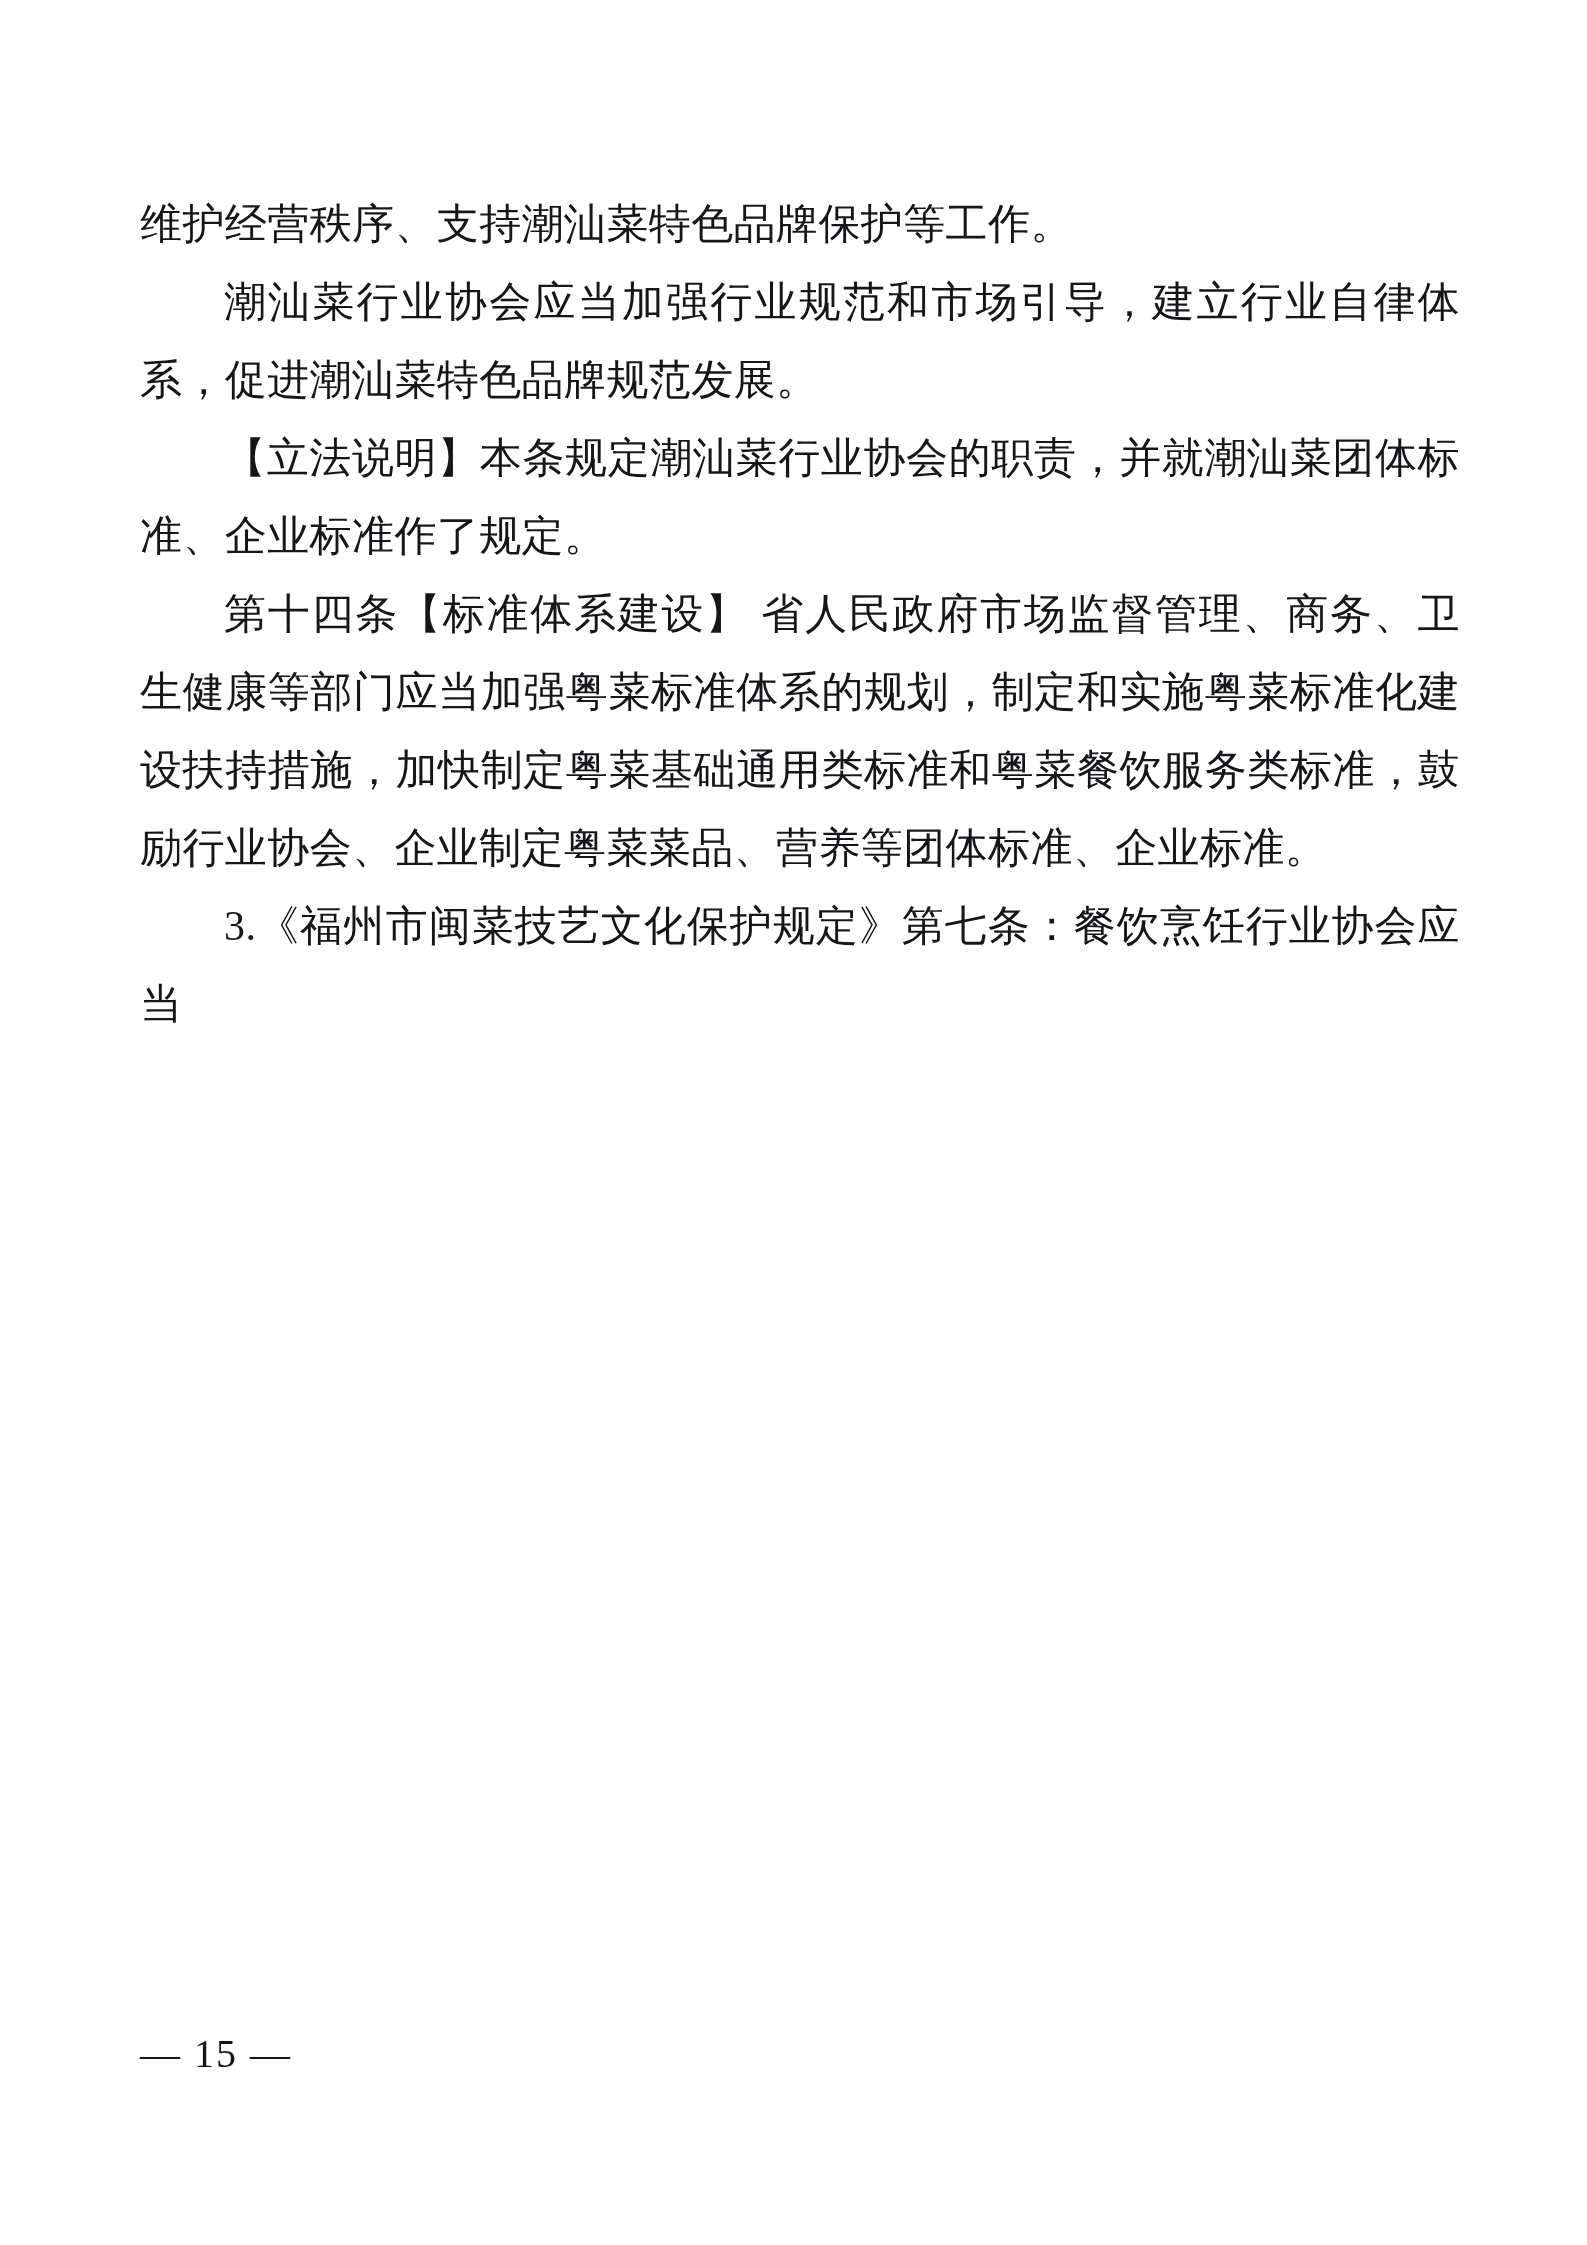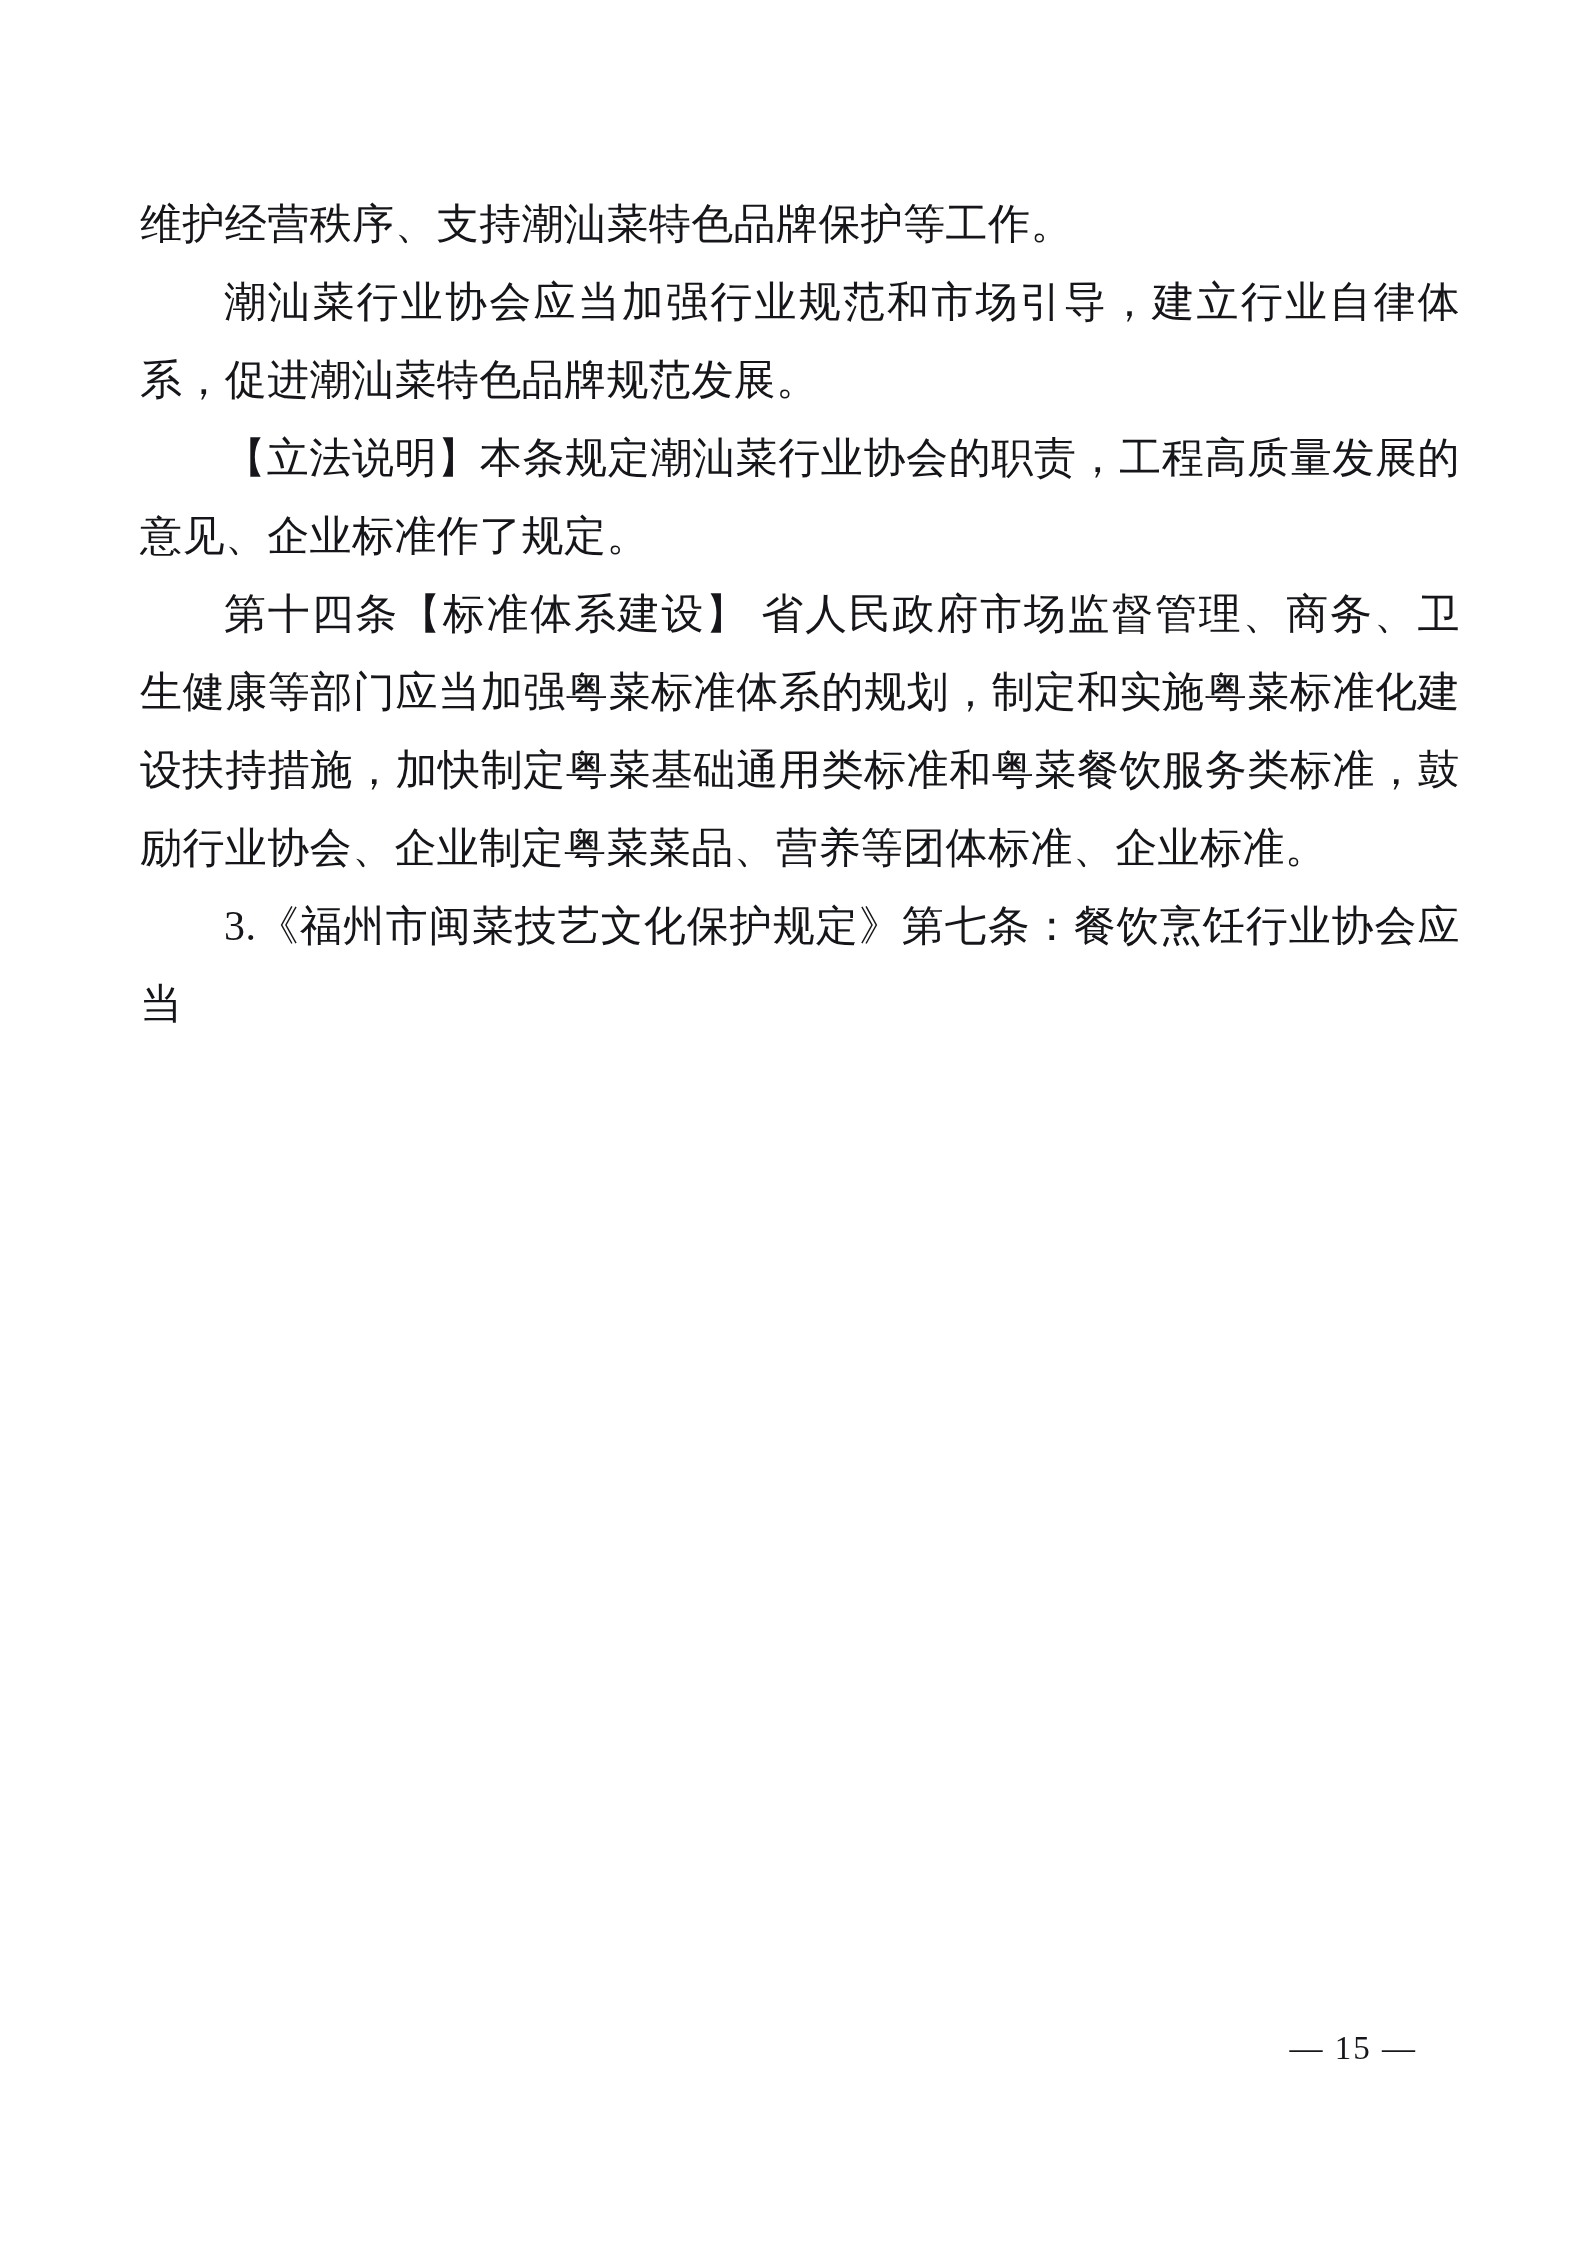--- a/index.html
+++ b/index.html
@@ -34,38 +34,37 @@
     text-indent: 0;
   }
   .para + .para {
     margin-top: 0;
   }
   .footer {
     position: absolute;
     left: 140px;
     right: 128px;
     top: 2030px;
-    text-align: right;
-    font-size: 33px;
+    font-size: 40px;
     color: #16161a;
     font-family: "Liberation Serif", "DejaVu Serif", serif;
     letter-spacing: 2px;
   }
   .page-number {
     display: inline-block;
     padding-right: 42px;
   }
 </style>
 </head>
 <body>
 
 <div class="page">
   <div class="body-text">
     <p class="para no-indent">维护经营秩序、支持潮汕菜特色品牌保护等工作。</p>
     <p class="para">潮汕菜行业协会应当加强行业规范和市场引导，建立行业自律体系，促进潮汕菜特色品牌规范发展。</p>
-    <p class="para">【立法说明】本条规定潮汕菜行业协会的职责，工程高质量发展的意见、企业标准作了规定。</p>
+    <p class="para">【立法说明】本条规定潮汕菜行业协会的职责，并就潮汕菜团体标准、企业标准作了规定。</p>
     <p class="para">第十四条【标准体系建设】 省人民政府市场监督管理、商务、卫生健康等部门应当加强粤菜标准体系的规划，制定和实施粤菜标准化建设扶持措施，加快制定粤菜基础通用类标准和粤菜餐饮服务类标准，鼓励行业协会、企业制定粤菜菜品、营养等团体标准、企业标准。</p>
     <p class="para">3.《福州市闽菜技艺文化保护规定》第七条：餐饮烹饪行业协会应当</p>
   </div>
   <div class="footer">
     <span class="page-number">— 15 —</span>
   </div>
 </div>
 
 </body></html>

